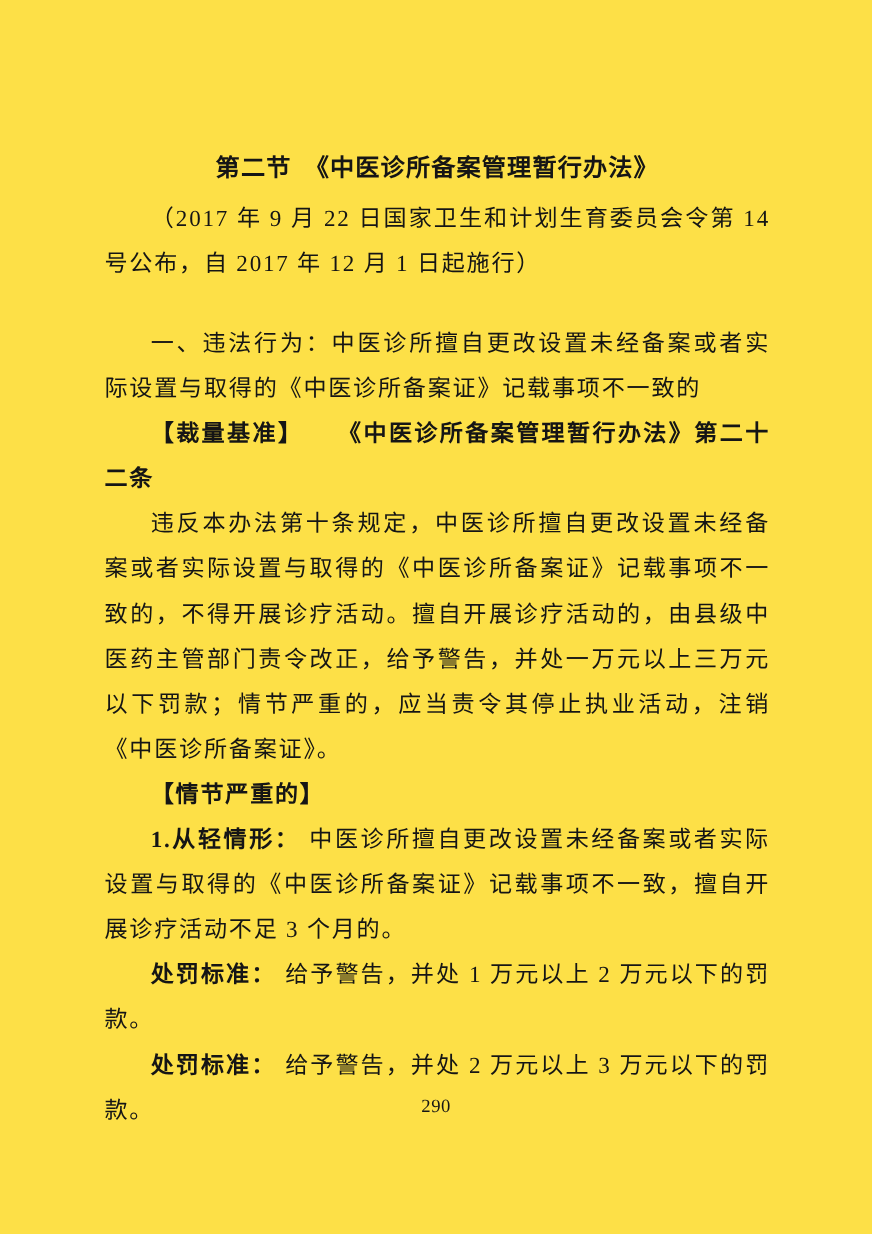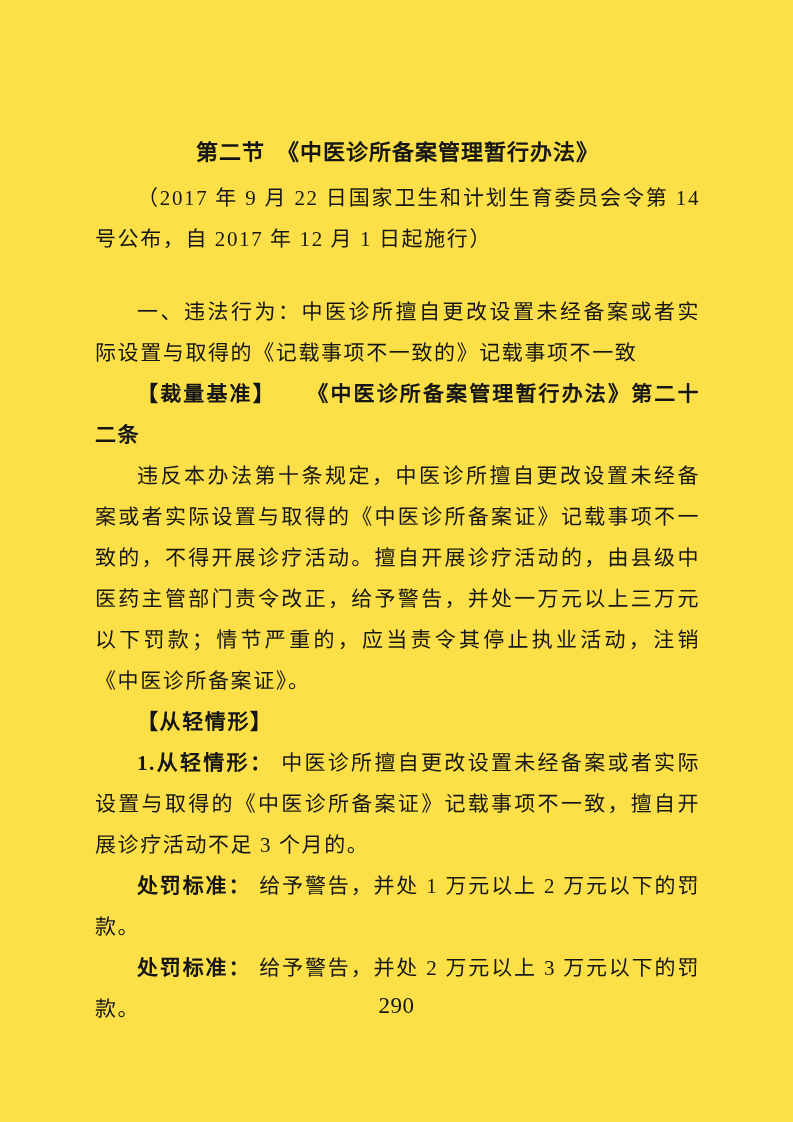--- a/index.html
+++ b/index.html
@@ -54,42 +54,42 @@
   .item-label {
     font-weight: 700;
     margin-right: 8px;
   }
   .page-number {
     position: absolute;
     left: 0;
     right: 0;
     top: 995px;
     text-align: center;
-    font-size: 23px;
+    font-size: 17px;
     line-height: 22px;
     letter-spacing: 0.5px;
   }
 </style>
 </head>
 <body>
 
 <div class="page">
   <div class="content">
 
     <h1 class="doc-title">第二节　《中医诊所备案管理暂行办法》</h1>
 
     <p class="para pub-note">（2017 年 9 月 22 日国家卫生和计划生育委员会令第 14 号公布，自 2017 年 12 月 1 日起施行）</p>
 
-    <p class="para violation-para"><span>一、违法行为：</span><span>中医诊所擅自更改设置未经备案或者实际设置与取得的《记载事项不一致的》记载事项不一致</span></p>
+    <p class="para violation-para"><span>一、违法行为：</span><span>中医诊所擅自更改设置未经备案或者实际设置与取得的《中医诊所备案证》记载事项不一致的</span></p>
 
     <p class="para bold-line"><span class="basis-label">【裁量基准】</span><span>《中医诊所备案管理暂行办法》第二十二条</span></p>
 
     <p class="para">违反本办法第十条规定，中医诊所擅自更改设置未经备案或者实际设置与取得的《中医诊所备案证》记载事项不一致的，不得开展诊疗活动。擅自开展诊疗活动的，由县级中医药主管部门责令改正，给予警告，并处一万元以上三万元以下罚款；情节严重的，应当责令其停止执业活动，注销《中医诊所备案证》。</p>
 
-    <p class="para bold-line">【从轻情形】</p>
+    <p class="para bold-line">【情节严重的】</p>
 
     <p class="para"><span class="item-label">1.从轻情形：</span><span>中医诊所擅自更改设置未经备案或者实际设置与取得的《中医诊所备案证》记载事项不一致，擅自开展诊疗活动不足 3 个月的。</span></p>
 
     <p class="para"><span class="item-label">处罚标准：</span><span>给予警告，并处 1 万元以上 2 万元以下的罚款。</span></p>
 
 
     <p class="para"><span class="item-label">处罚标准：</span><span>给予警告，并处 2 万元以上 3 万元以下的罚款。</span></p>
 
   </div>
 

